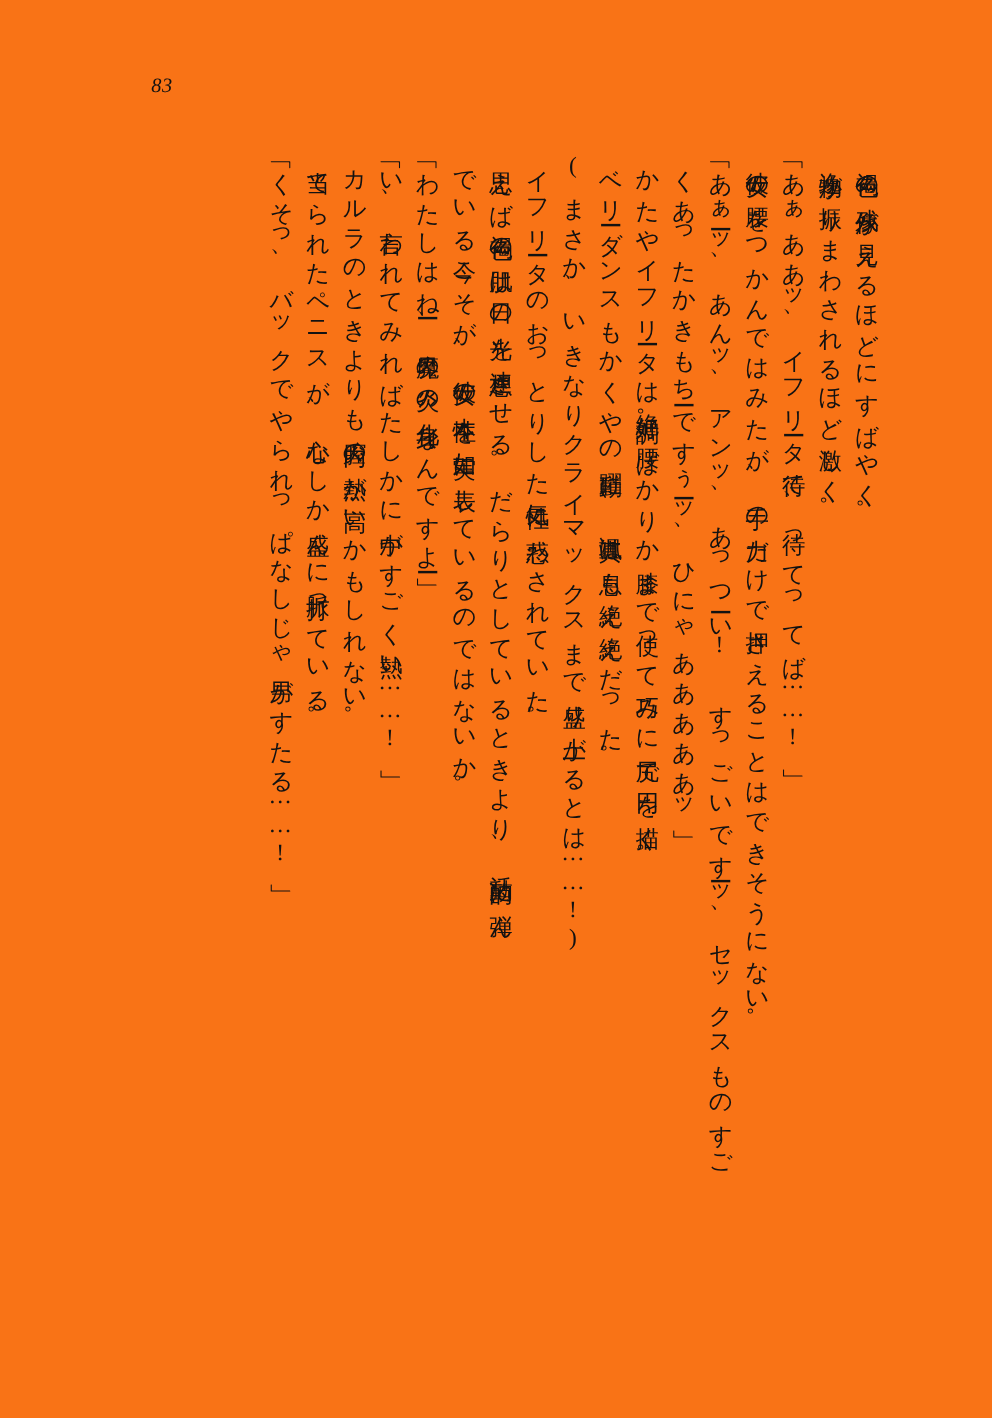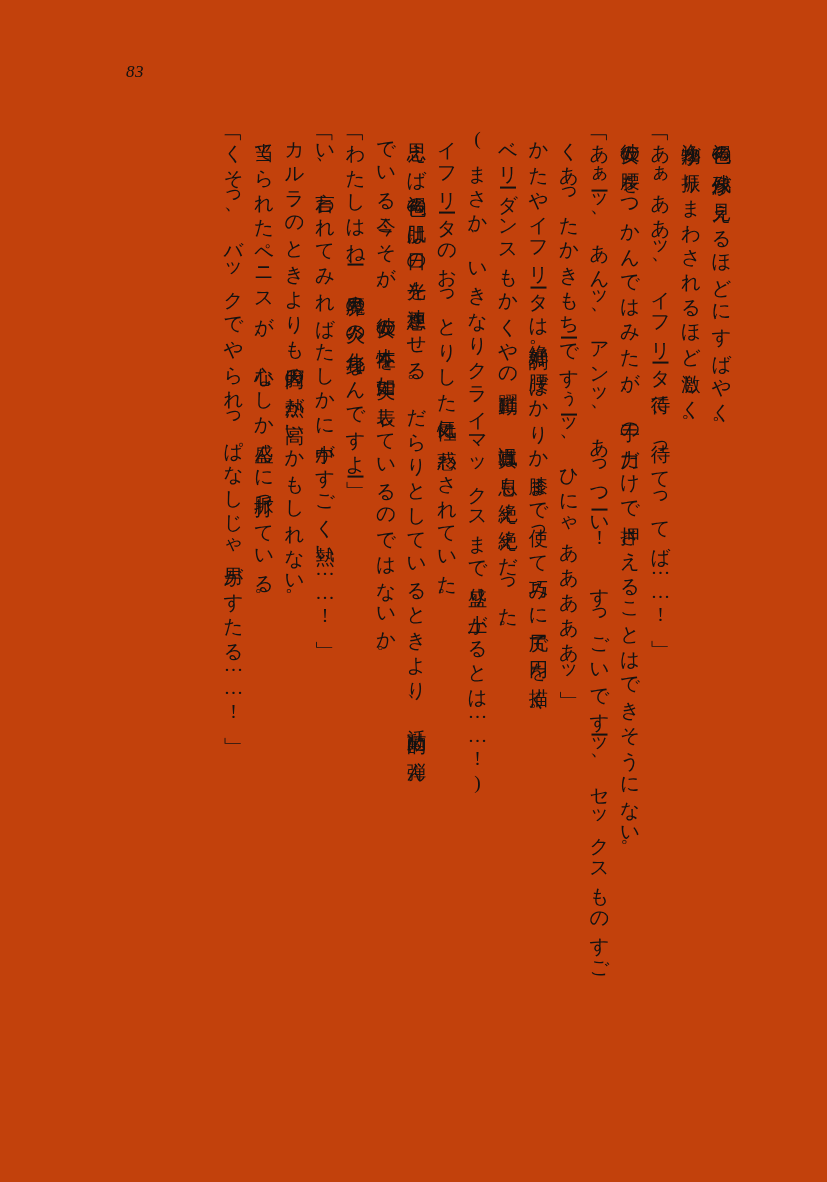--- a/index.html
+++ b/index.html
@@ -11,21 +11,21 @@
     width: 827px;
     height: 1182px;
     font-family: "Liberation Serif", "DejaVu Serif", serif;
     color: #1a1a1a;
     position: relative;
     overflow: hidden;
   }
   #page {
     position: absolute;
     inset: 0;
-    background: #c2410c;
+    background: #f97316;
   }
   #page-number {
     position: absolute;
     top: 62px;
     left: 126px;
     font-family: "Liberation Serif", "DejaVu Serif", serif;
     font-style: italic;
     font-size: 17px;
     color: #111;
     letter-spacing: 0.5px;

